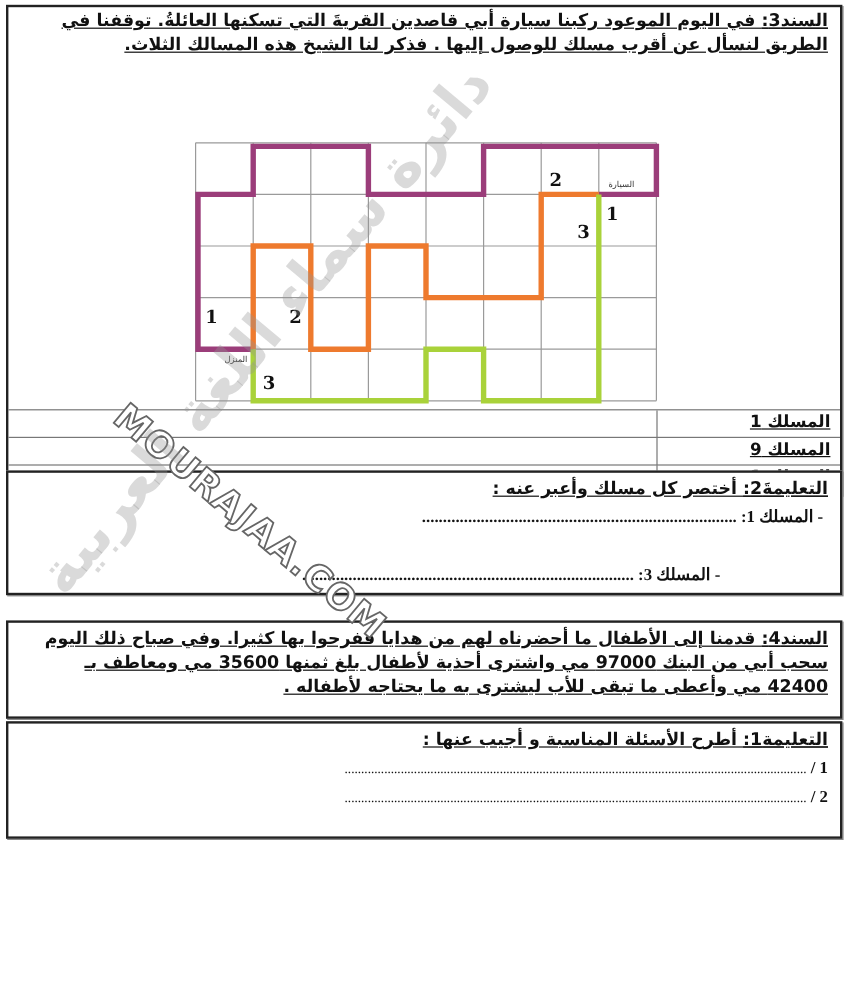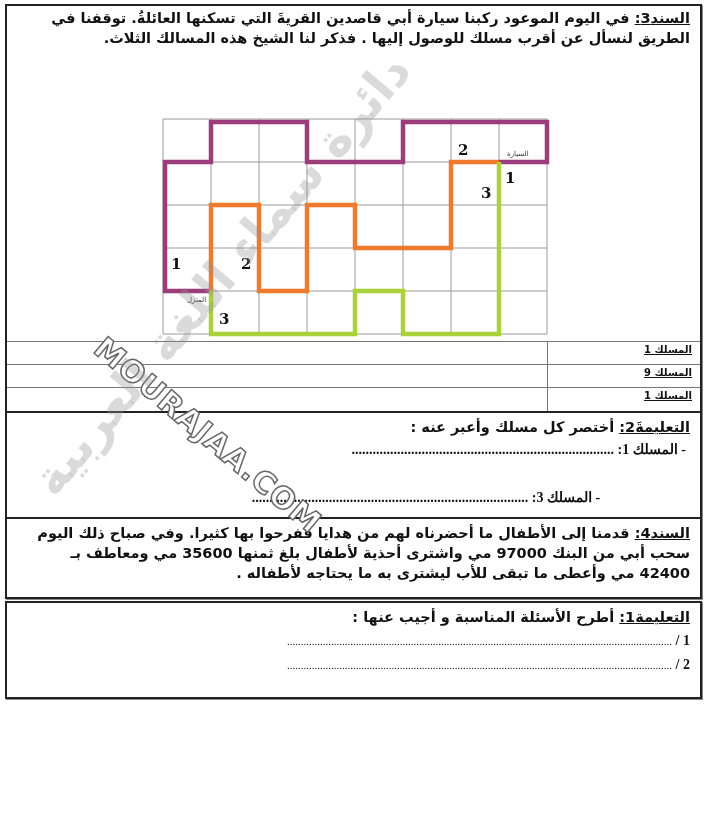--- a/index.html
+++ b/index.html
@@ -1,26 +1,26 @@
 <!DOCTYPE html>
 <html><head>
 <meta charset="utf-8">
 <style>
   html, body { margin: 0; padding: 0; background: #ffffff; }
   body { width: 708px; height: 824px; position: relative; overflow: hidden;
          font-family: "DejaVu Sans", sans-serif; color: #111; }
   .box { position: absolute; left: 5px; width: 697px; border: 2px solid #222;
          box-shadow: 1px 1px 0 #888; box-sizing: border-box; background: #fff; }
   .rtl { direction: rtl; text-align: right; }
-  .para { position: absolute; right: 10px; font-weight: bold; font-size: 14.5px; line-height: 20px; }
+  .para { position: absolute; right: 10px; font-weight: bold; font-size: 14.5px; line-height: 20px; text-decoration: underline; }
   .u { text-decoration: underline; }
   .grid-svg { position: absolute; left: 0; top: 0; }
   .tbl { position: absolute; left: 0; right: 0; }
   .tbl-row { position: absolute; left: 0; right: 0; height: 23px; border-top: 1px solid #777; }
-  .tbl-label { position: absolute; right: 8px; top: 2px; font-size: 10px; font-weight: bold; text-decoration: underline; }
+  .tbl-label { position: absolute; right: 8px; top: 2px; font-size: 14px; font-weight: bold; text-decoration: underline; }
   .tbl-sep { position: absolute; left: 540px; top: 0; bottom: 0; border-left: 1px solid #777; }
   .dots { letter-spacing: 0px; }
   .line { position: absolute; font-weight: bold; font-size: 14px; font-family: Liberation Serif, serif; }
   .wm { position: absolute; color: rgba(150,150,150,0.35); font-weight: bold; pointer-events: none; }
   .wm-moura { left: 110px; top: 330px; transform: rotate(40deg); transform-origin: left top;
               font-size: 30px; color: #fff; -webkit-text-stroke: 1.5px #666; letter-spacing: 1px; font-family: "DejaVu Sans", sans-serif; }
 </style>
 </head>
 <body>
 
@@ -78,21 +78,21 @@
       <div class="tbl-sep"></div>
       <span class="tbl-label rtl">المسلك 9</span>
     </div>
     <div class="tbl-row" style="top:46px;">
       <div class="tbl-sep"></div>
       <span class="tbl-label rtl">المسلك 1</span>
     </div>
   </div>
 </div>
 
-<div class="box" style="top:411px; height:121px;">
+<div class="box" style="top:392px; height:104px;">
   <div class="para rtl" style="top:4px; width:680px;">
     <span class="u">التعليمةَ2:</span><span> أختصر كل مسلك وأعبر عنه :</span>
   </div>
   <div class="line rtl" style="top:28px; right:14px; width:520px;">
     <span>-  المسلك 1:</span> <span class="dots">...........................................................................</span>
   </div>
   <div class="line rtl" style="top:76px; right:14px; width:520px;text-align:center;">
     <span>-   المسلك 3:</span> <span class="dots">...............................................................................</span>
   </div>
 </div>

